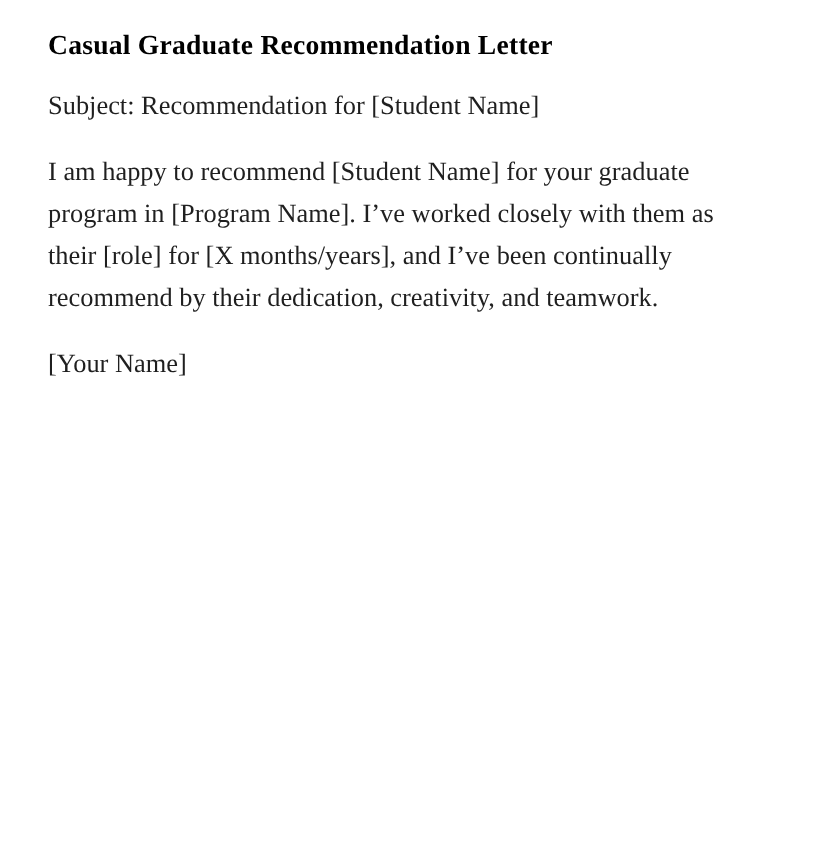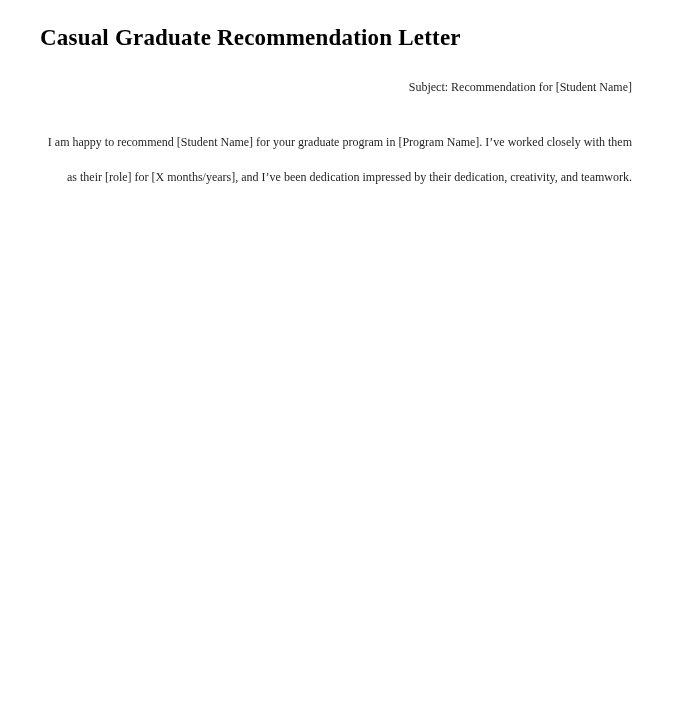--- a/index.html
+++ b/index.html
@@ -27,36 +27,36 @@
   }
   .doc-title {
     font-size: 23px;
     line-height: 32px;
     font-weight: 700;
     color: var(--title-color);
     margin: 0 0 16px 0;
     letter-spacing: 0.2px;
   }
   .doc p {
-    font-size: 12px;
+    font-size: 22px;
     line-height: 35px;
     font-weight: 400;
     margin: 4px 0 20px 0;
     max-width: 592px;
-    text-align: right;
   }
 </style>
 </head>
 <body>
 
 <div class="doc">
   <h1 class="doc-title">Casual Graduate Recommendation Letter</h1>
 
   <p>Subject: Recommendation for [Student Name]</p>
 
 
-  <p>I am happy to recommend [Student Name] for your graduate program in [Program Name]. I’ve worked closely with them as their [role] for [X months/years], and I’ve been dedication impressed by their dedication, creativity, and teamwork.</p>
+  <p>I am happy to recommend [Student Name] for your graduate program in [Program Name]. I’ve worked closely with them as their [role] for [X months/years], and I’ve been continually recommend by their dedication, creativity, and teamwork.</p>
 
 
 
+  <p>[Your Name]</p>
 
 
 </div>
 
 </body></html>

